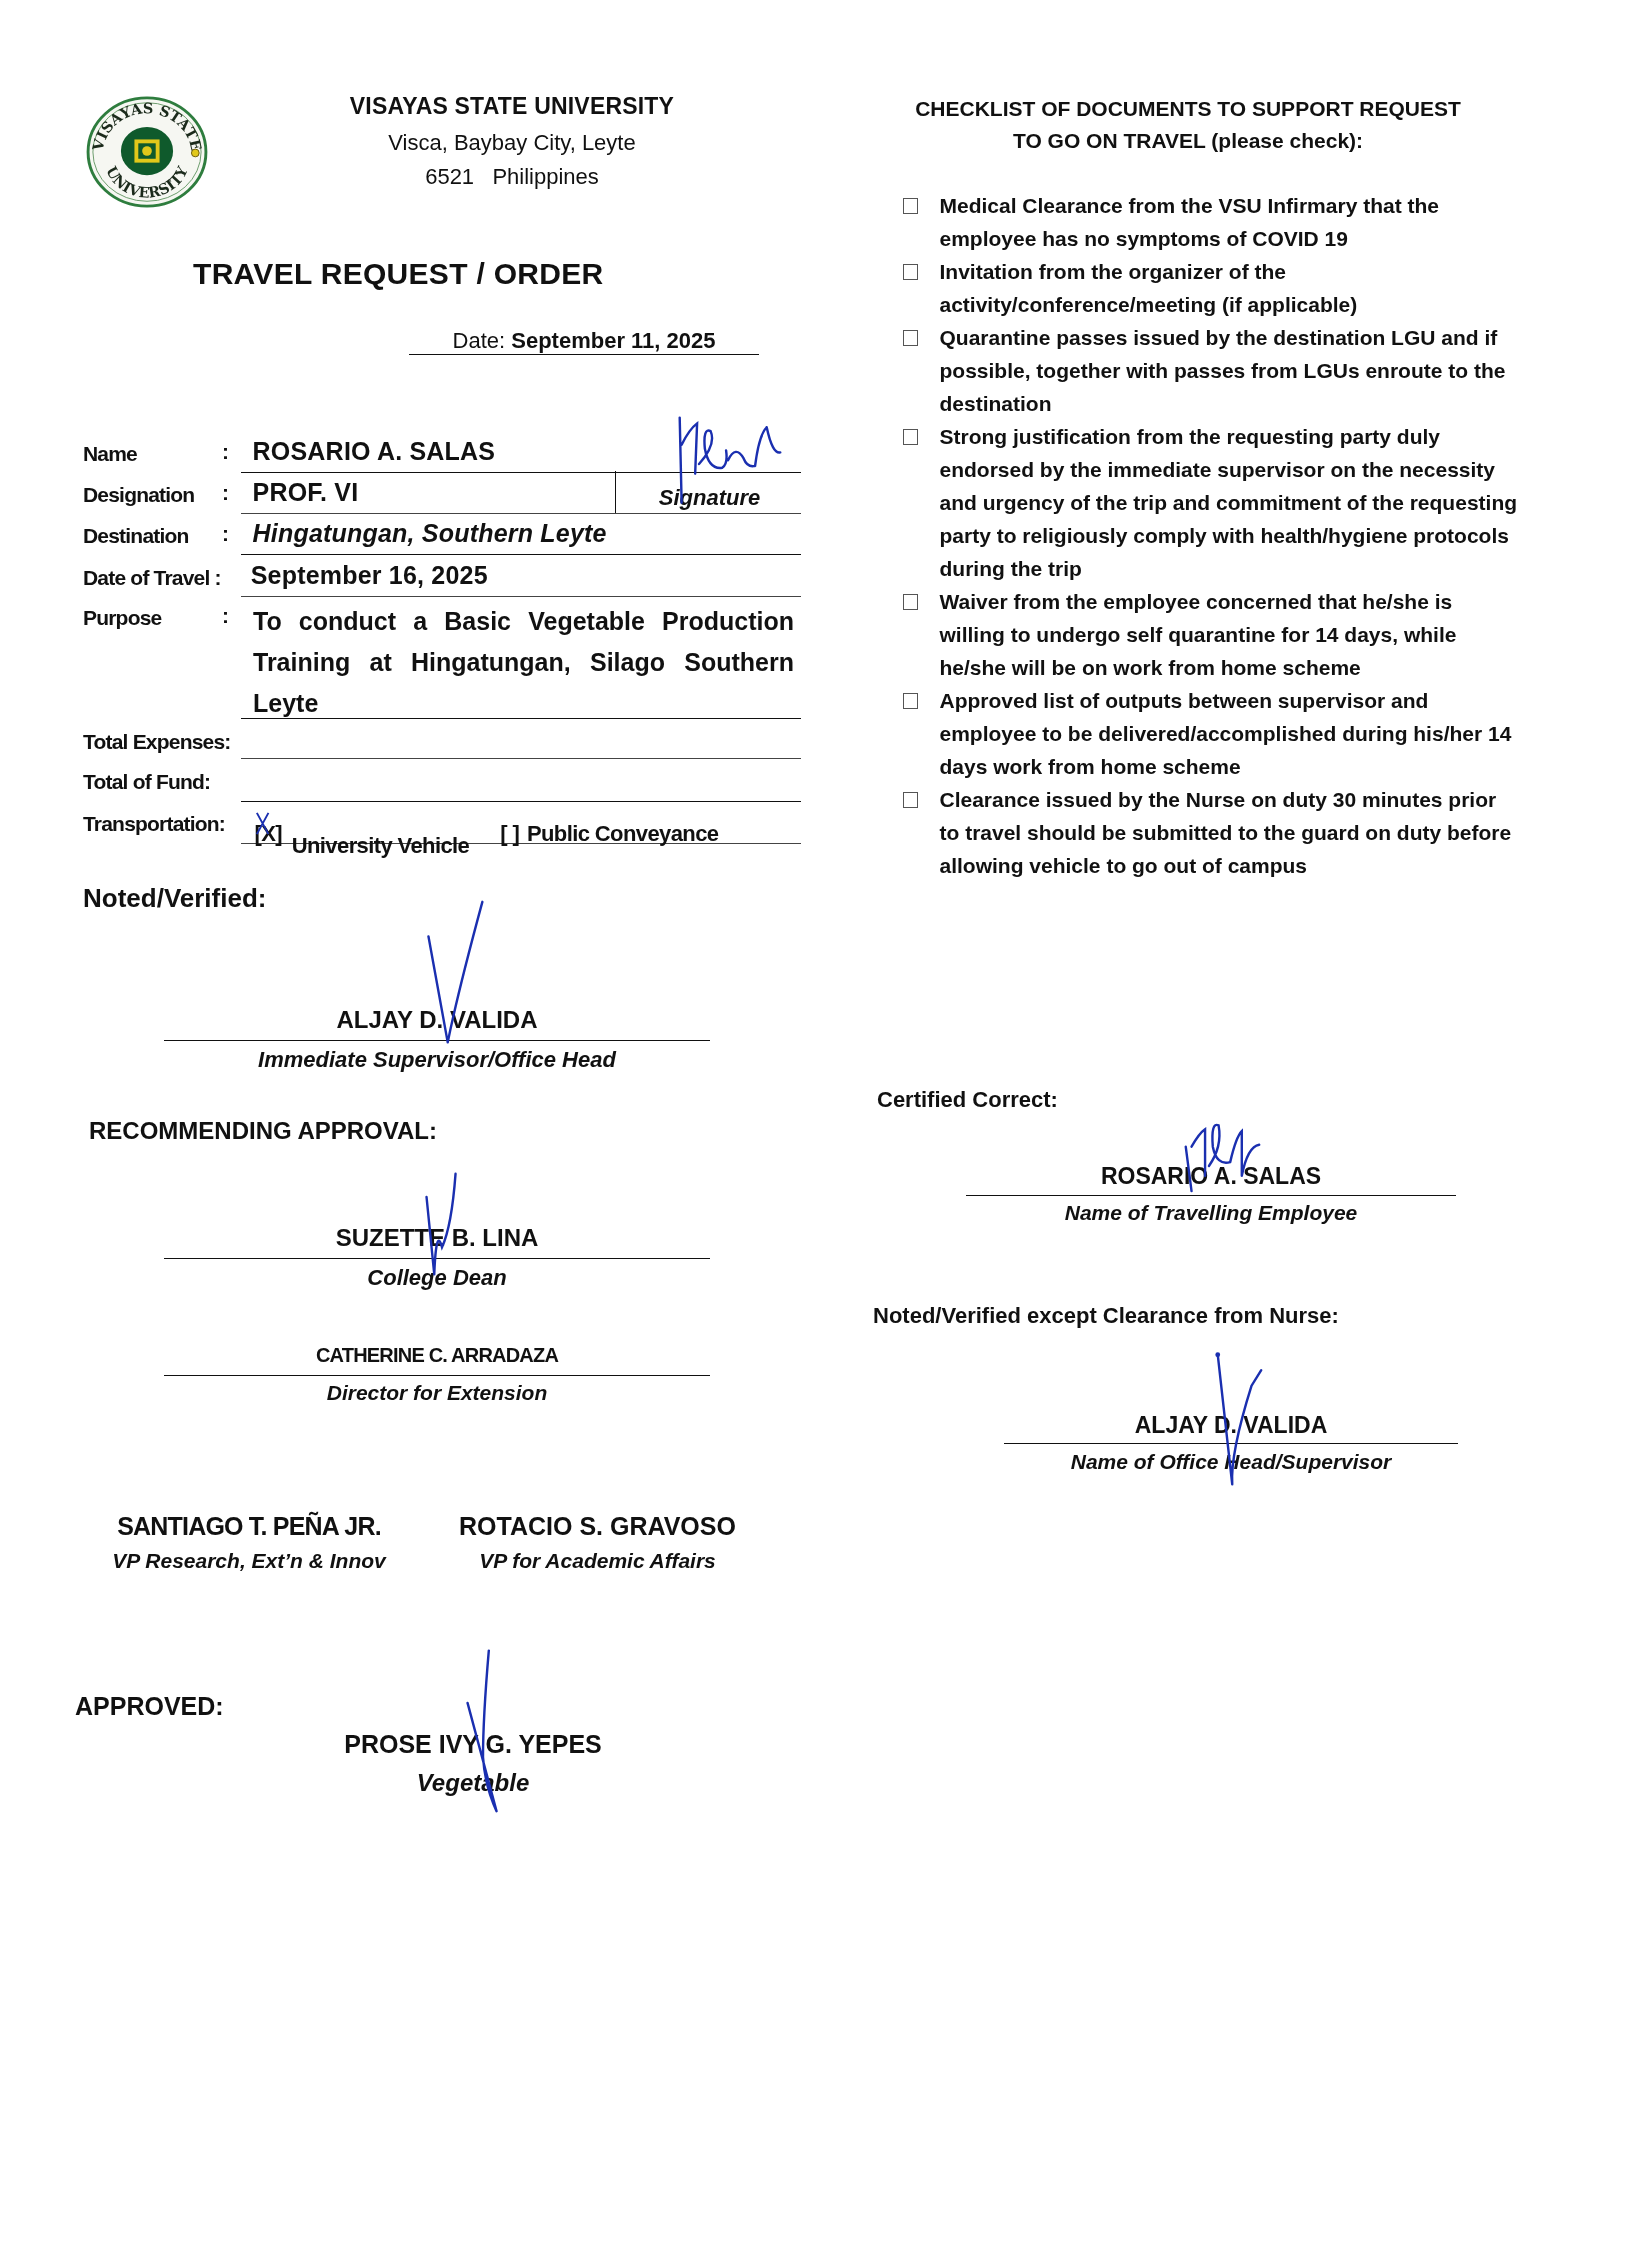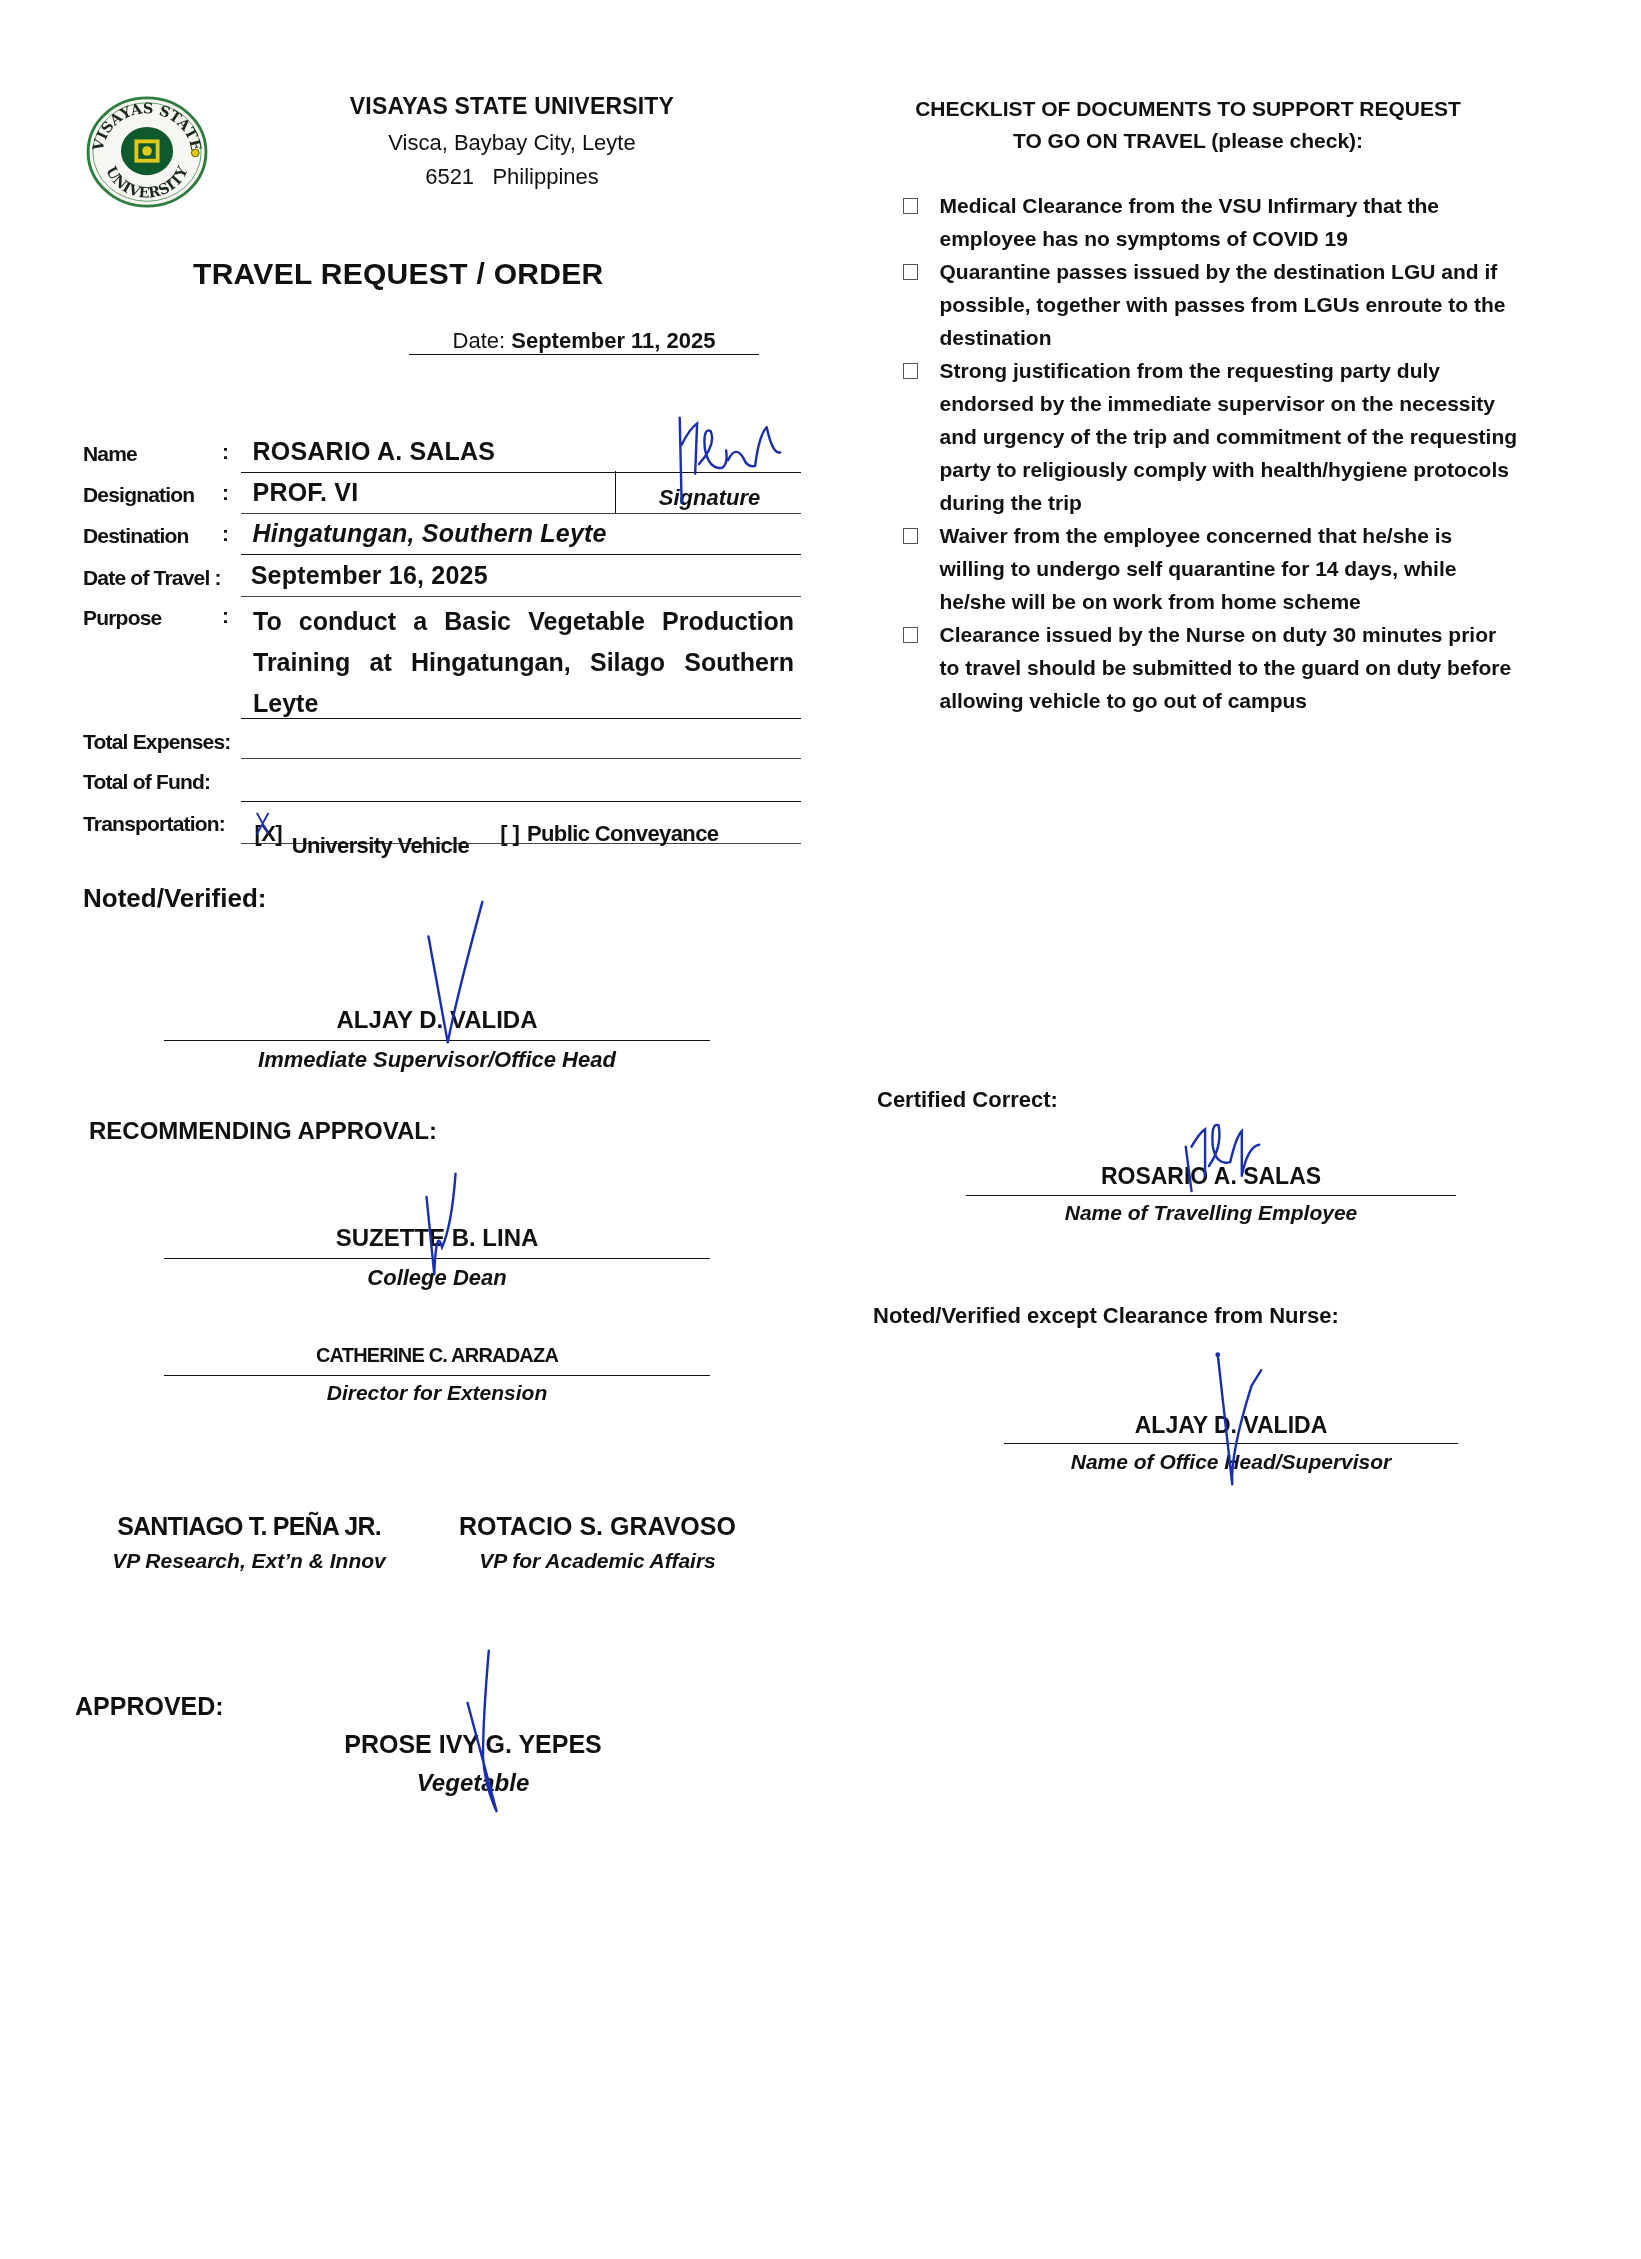--- a/index.html
+++ b/index.html
@@ -153,29 +153,37 @@
   <div>TO GO ON TRAVEL (please check):</div>
 </div>
 
 <ul class="abs check-list">
   <li class="check-item">
     <span class="check-box"></span>
     <span class="check-text">Medical Clearance from the VSU Infirmary that the employee has no symptoms of COVID 19</span>
   </li>
   <li class="check-item">
     <span class="check-box"></span>
+    <span class="check-text">Invitation from the organizer of the activity/conference/meeting (if applicable)</span>
+  </li>
+  <li class="check-item">
+    <span class="check-box"></span>
     <span class="check-text">Quarantine passes issued by the destination LGU and if possible, together with passes from LGUs enroute to the destination</span>
   </li>
   <li class="check-item">
     <span class="check-box"></span>
     <span class="check-text">Strong justification from the requesting party duly endorsed by the immediate supervisor on the necessity and urgency of the trip and commitment of the requesting party to religiously comply with health/hygiene protocols during the trip</span>
   </li>
   <li class="check-item">
     <span class="check-box"></span>
     <span class="check-text">Waiver from the employee concerned that he/she is willing to undergo self quarantine for 14 days, while he/she will be on work from home scheme</span>
+  </li>
+  <li class="check-item">
+    <span class="check-box"></span>
+    <span class="check-text">Approved list of outputs between supervisor and employee to be delivered/accomplished during his/her 14 days work from home scheme</span>
   </li>
   <li class="check-item">
     <span class="check-box"></span>
     <span class="check-text">Clearance issued by the Nurse on duty 30 minutes prior to travel should be submitted to the guard on duty before allowing vehicle to go out of campus</span>
   </li>
 </ul>
 
 <div class="abs b" style="left:877px; top:1087px; font-size:22px;">Certified Correct:</div>
 <div class="abs sig-name" style="left:966px; top:1163px; width:490px; font-size:23px;">ROSARIO A. SALAS</div>
 <div class="abs sig-line" style="left:966px; top:1195px; width:490px;"></div>

